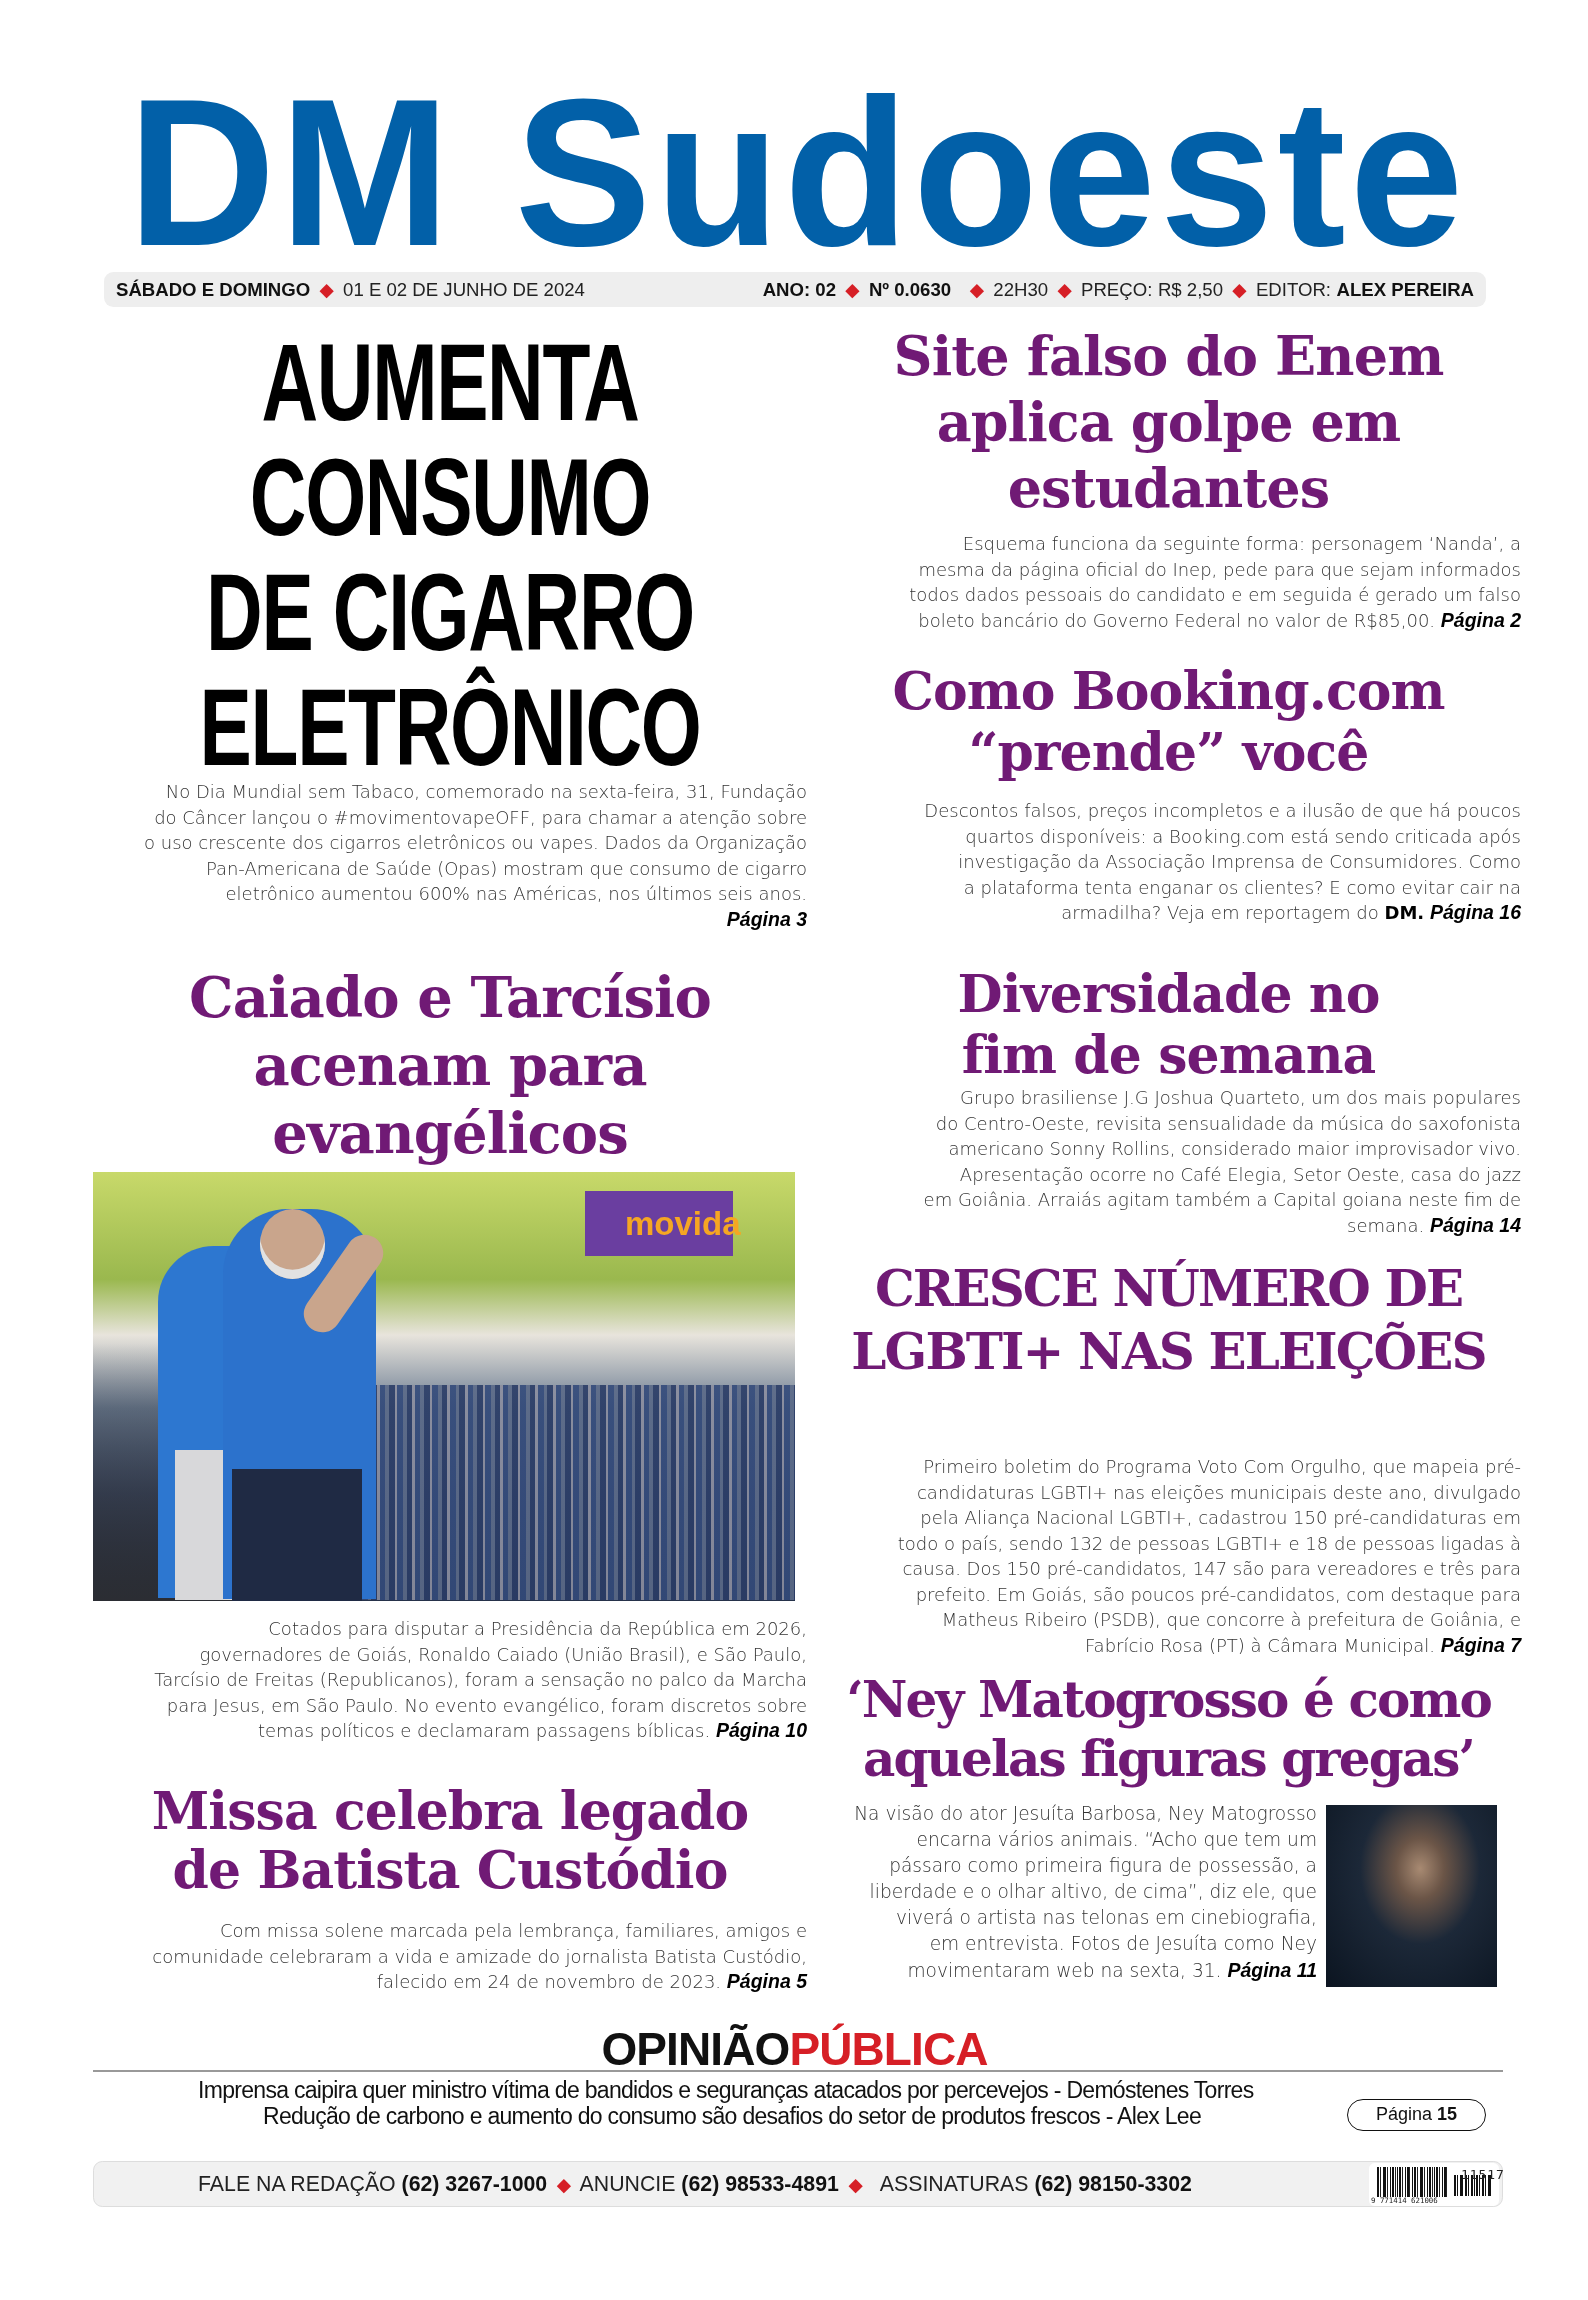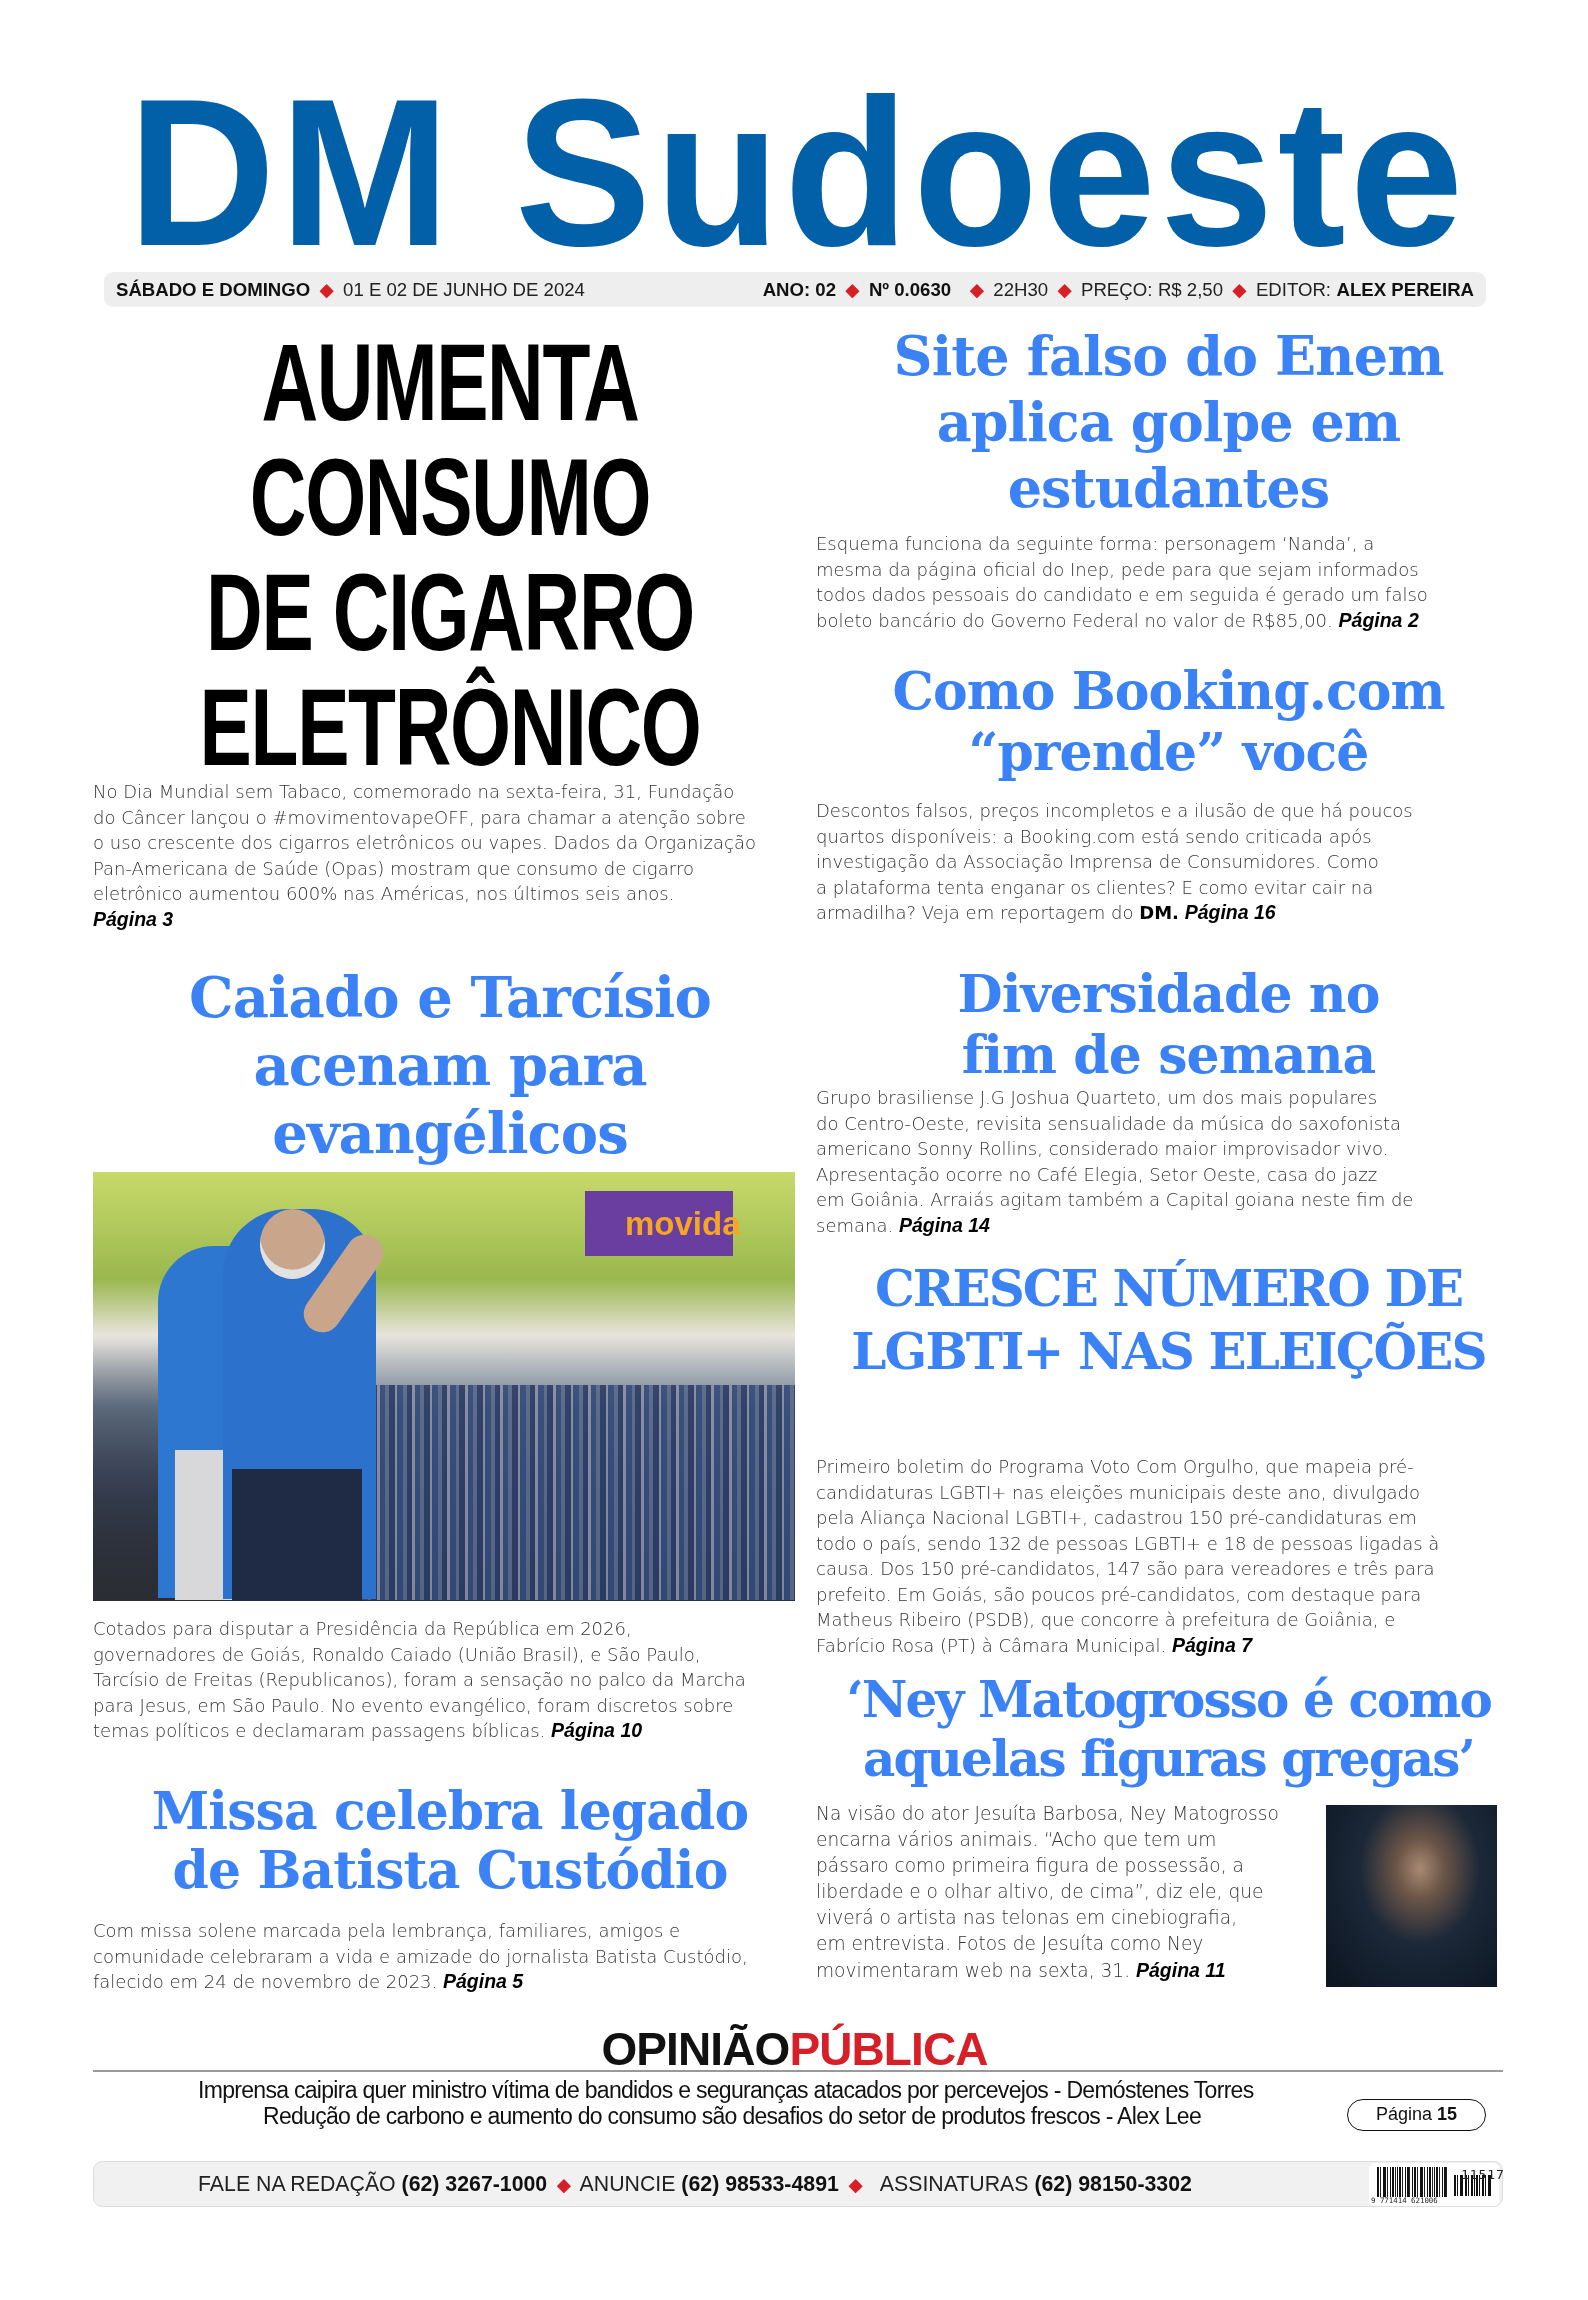--- a/index.html
+++ b/index.html
@@ -29,26 +29,26 @@
   .infobar b { font-weight: bold; color: #111; }
   .diamond { color: #d61f26; font-size: 18.6px; margin: 0 3.7px; }
 
   
   .hl-cond {
     font-family: "Liberation Sans", sans-serif; font-weight: bold; color: #000;
     font-size: 109px; line-height: 115px; text-align: center;
     transform: scaleX(0.72); transform-origin: center top; letter-spacing: -1.9px;
   }
   .hl-serif {
-    font-family: "DejaVu Serif", serif; font-weight: bold; color: #3b82f6;
+    font-family: "DejaVu Serif", serif; font-weight: bold; color: #701a75;
     text-align: center; letter-spacing: -0.9px;
   }
   .body-text {
     font-family: "DejaVu Sans", sans-serif; font-size: 18px; line-height: 25.5px;
-    color: #333; text-align: left; font-weight: 300;
+    color: #333; text-align: right; font-weight: 300;
   }
   .page-ref {
     font-family: "Liberation Sans", sans-serif; font-weight: bold; font-style: italic;
     color: #000; font-size: 19.5px;
   }
   .strong { font-weight: bold; color: #000; }
 
   
   .photo-main {
     left: 93px; top: 1172px; width: 702px; height: 429px; overflow: hidden;

